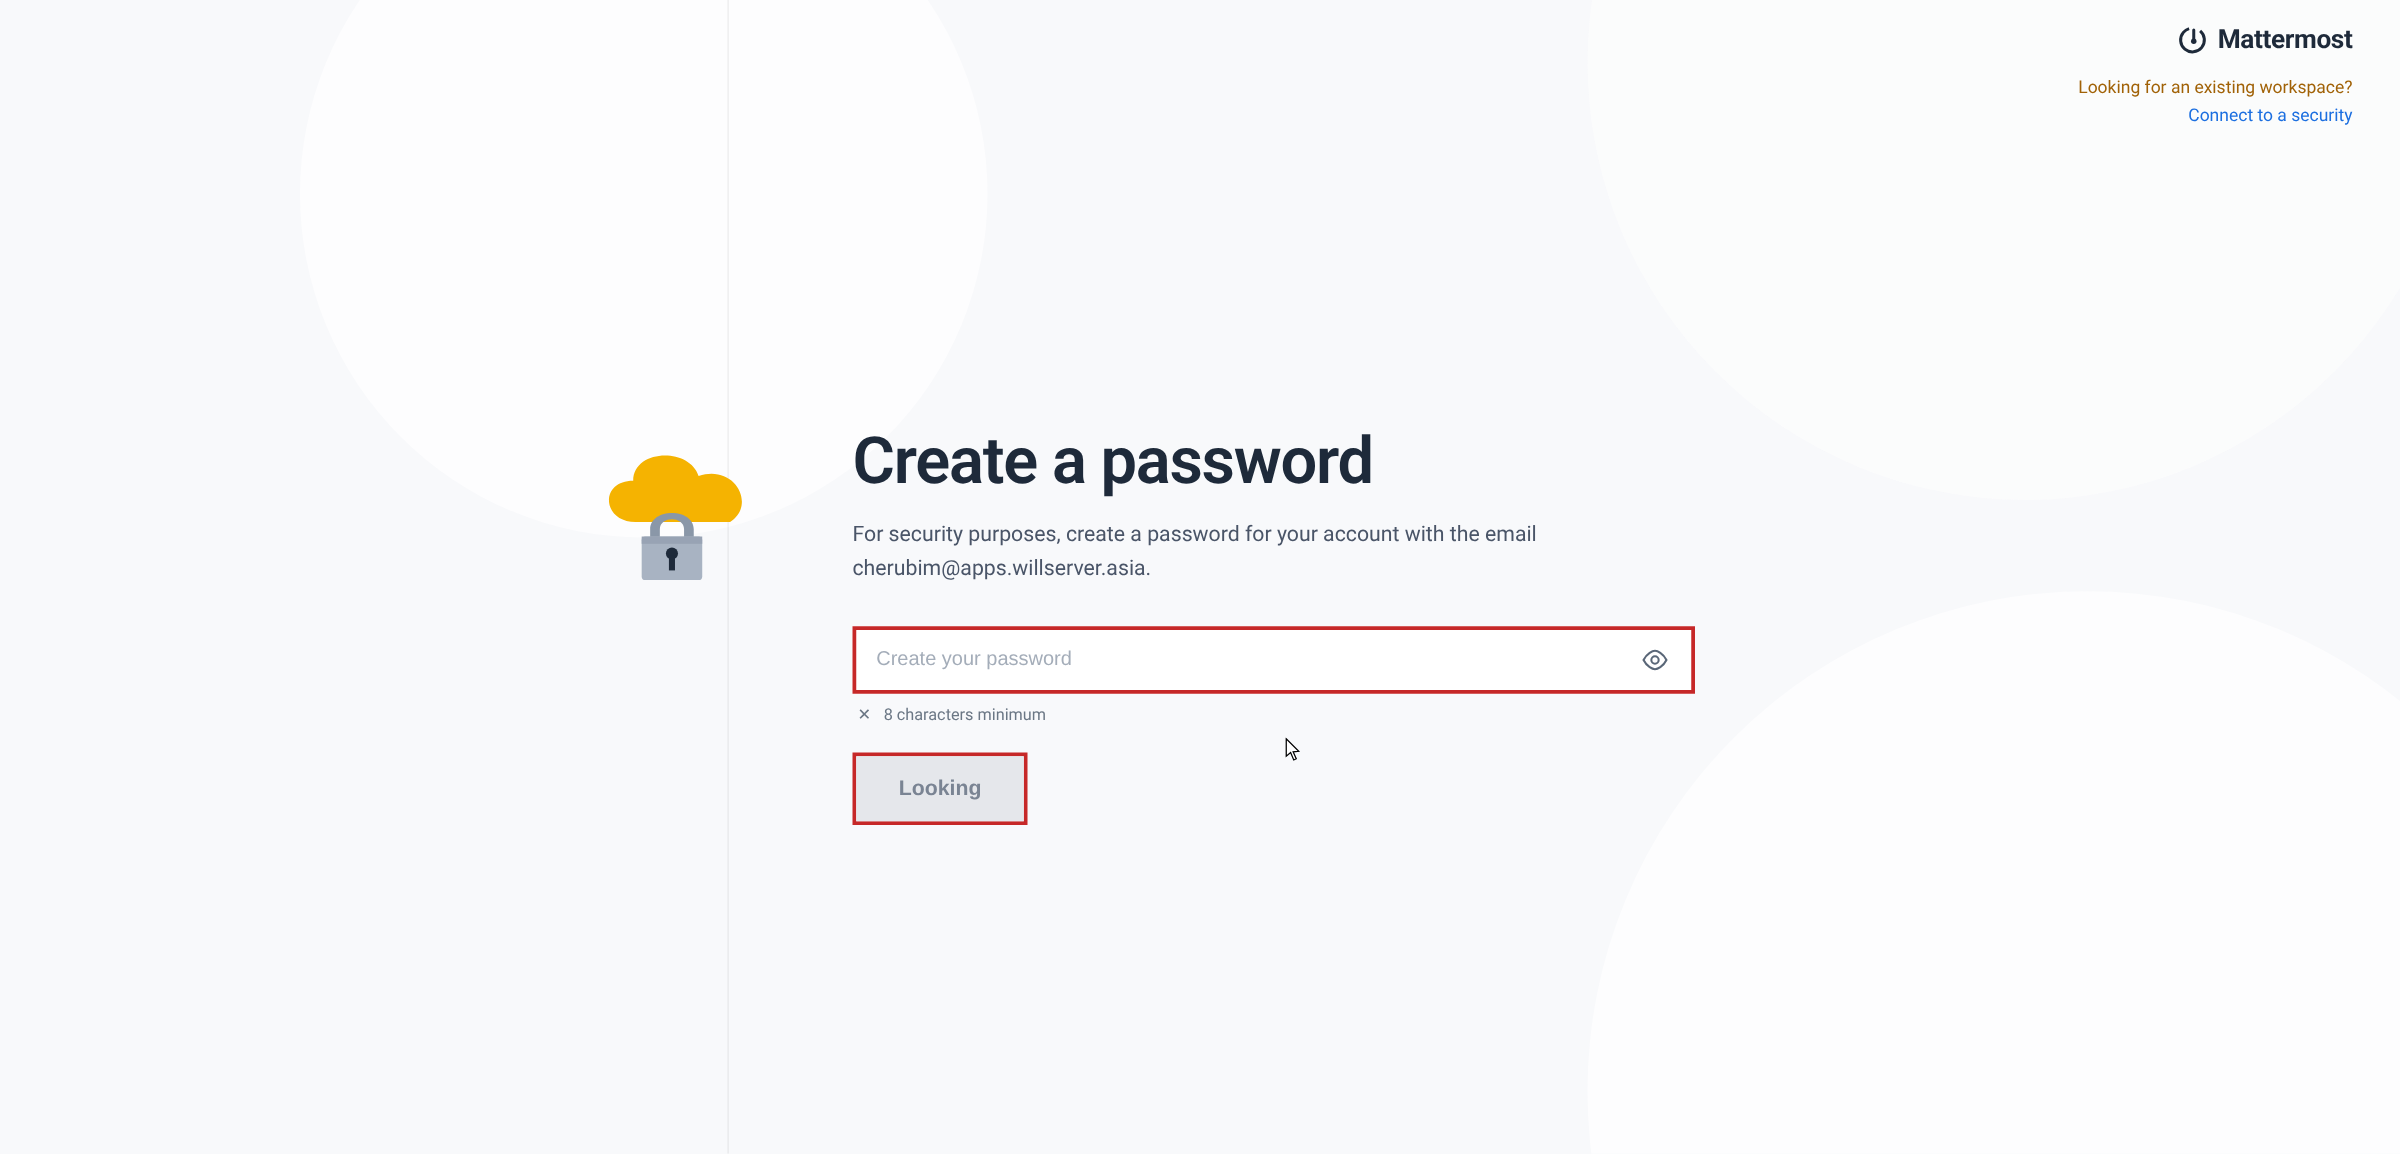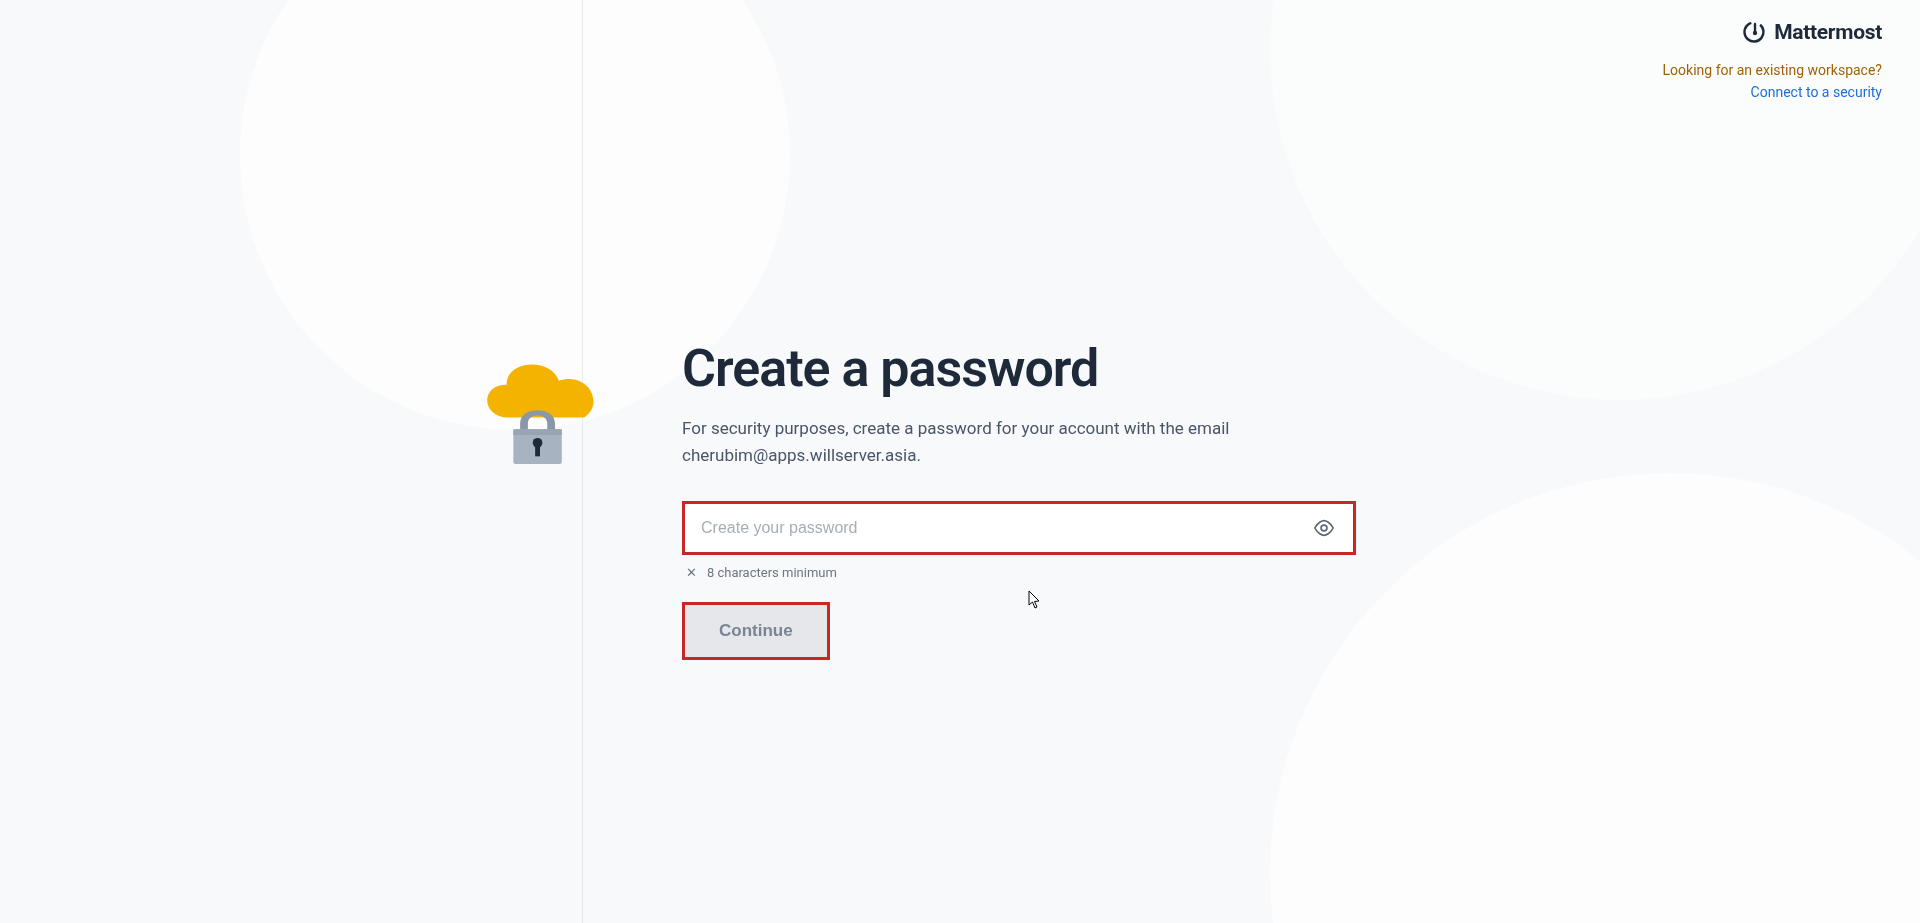--- a/index.html
+++ b/index.html
@@ -299,21 +299,21 @@
         </span>
       </button>
     </div>
 
     <div class="requirement">
       <span class="req-x">✕</span>
       <span>8 characters minimum</span>
     </div>
 
     <div class="continue-wrapper">
-      <button class="continue-button">Continue</button>
+      <button class="continue-button">Looking</button>
     </div>
   </div>
 </div>
 
 <div class="cursor">
   <svg viewBox="0 0 14 20" width="14" height="20">
     <path d="M1 1 L1 15 L4.5 12 L7 18 L9 17 L6.5 11.5 L11 11 Z" fill="#fff" stroke="#000" stroke-width="1"></path>
   </svg>
 </div>
 

